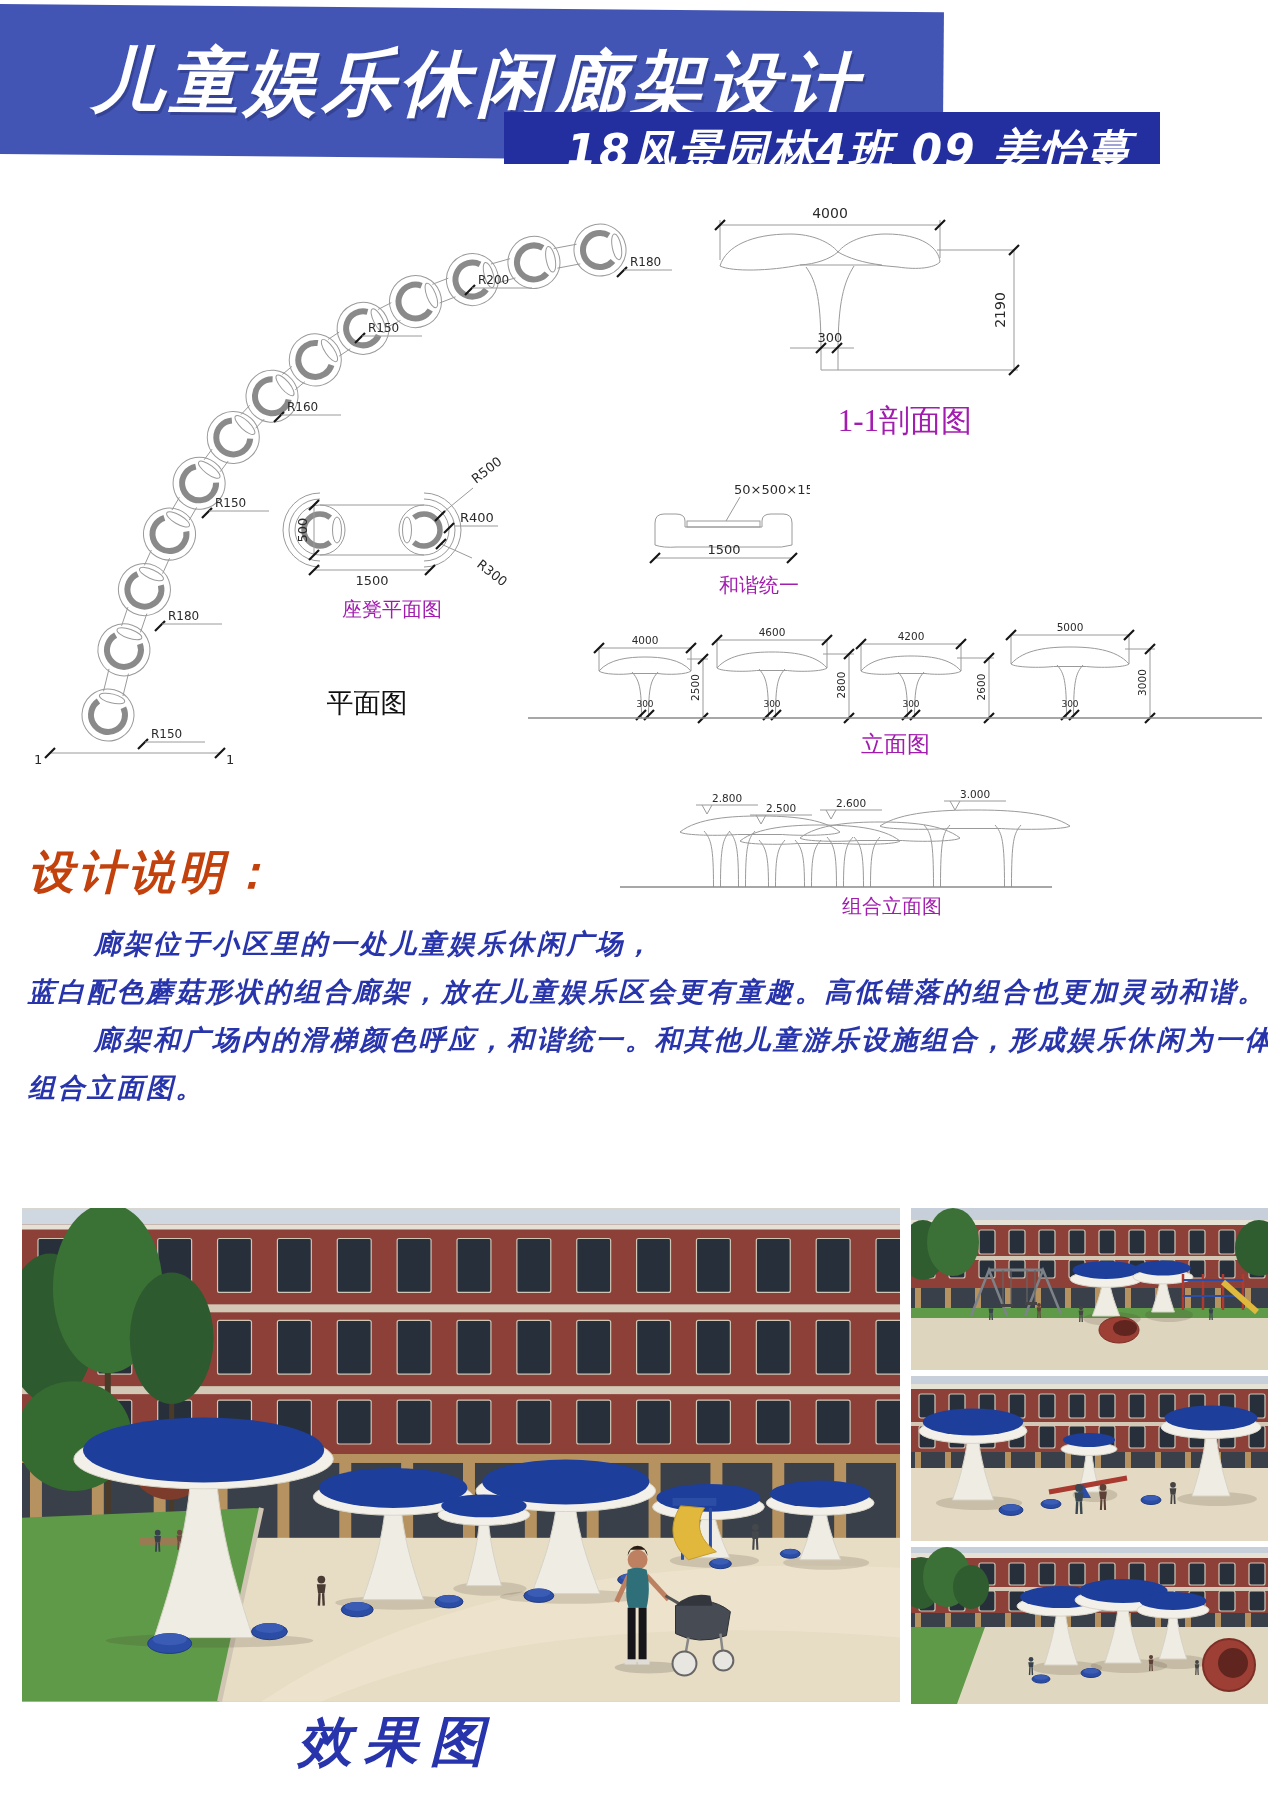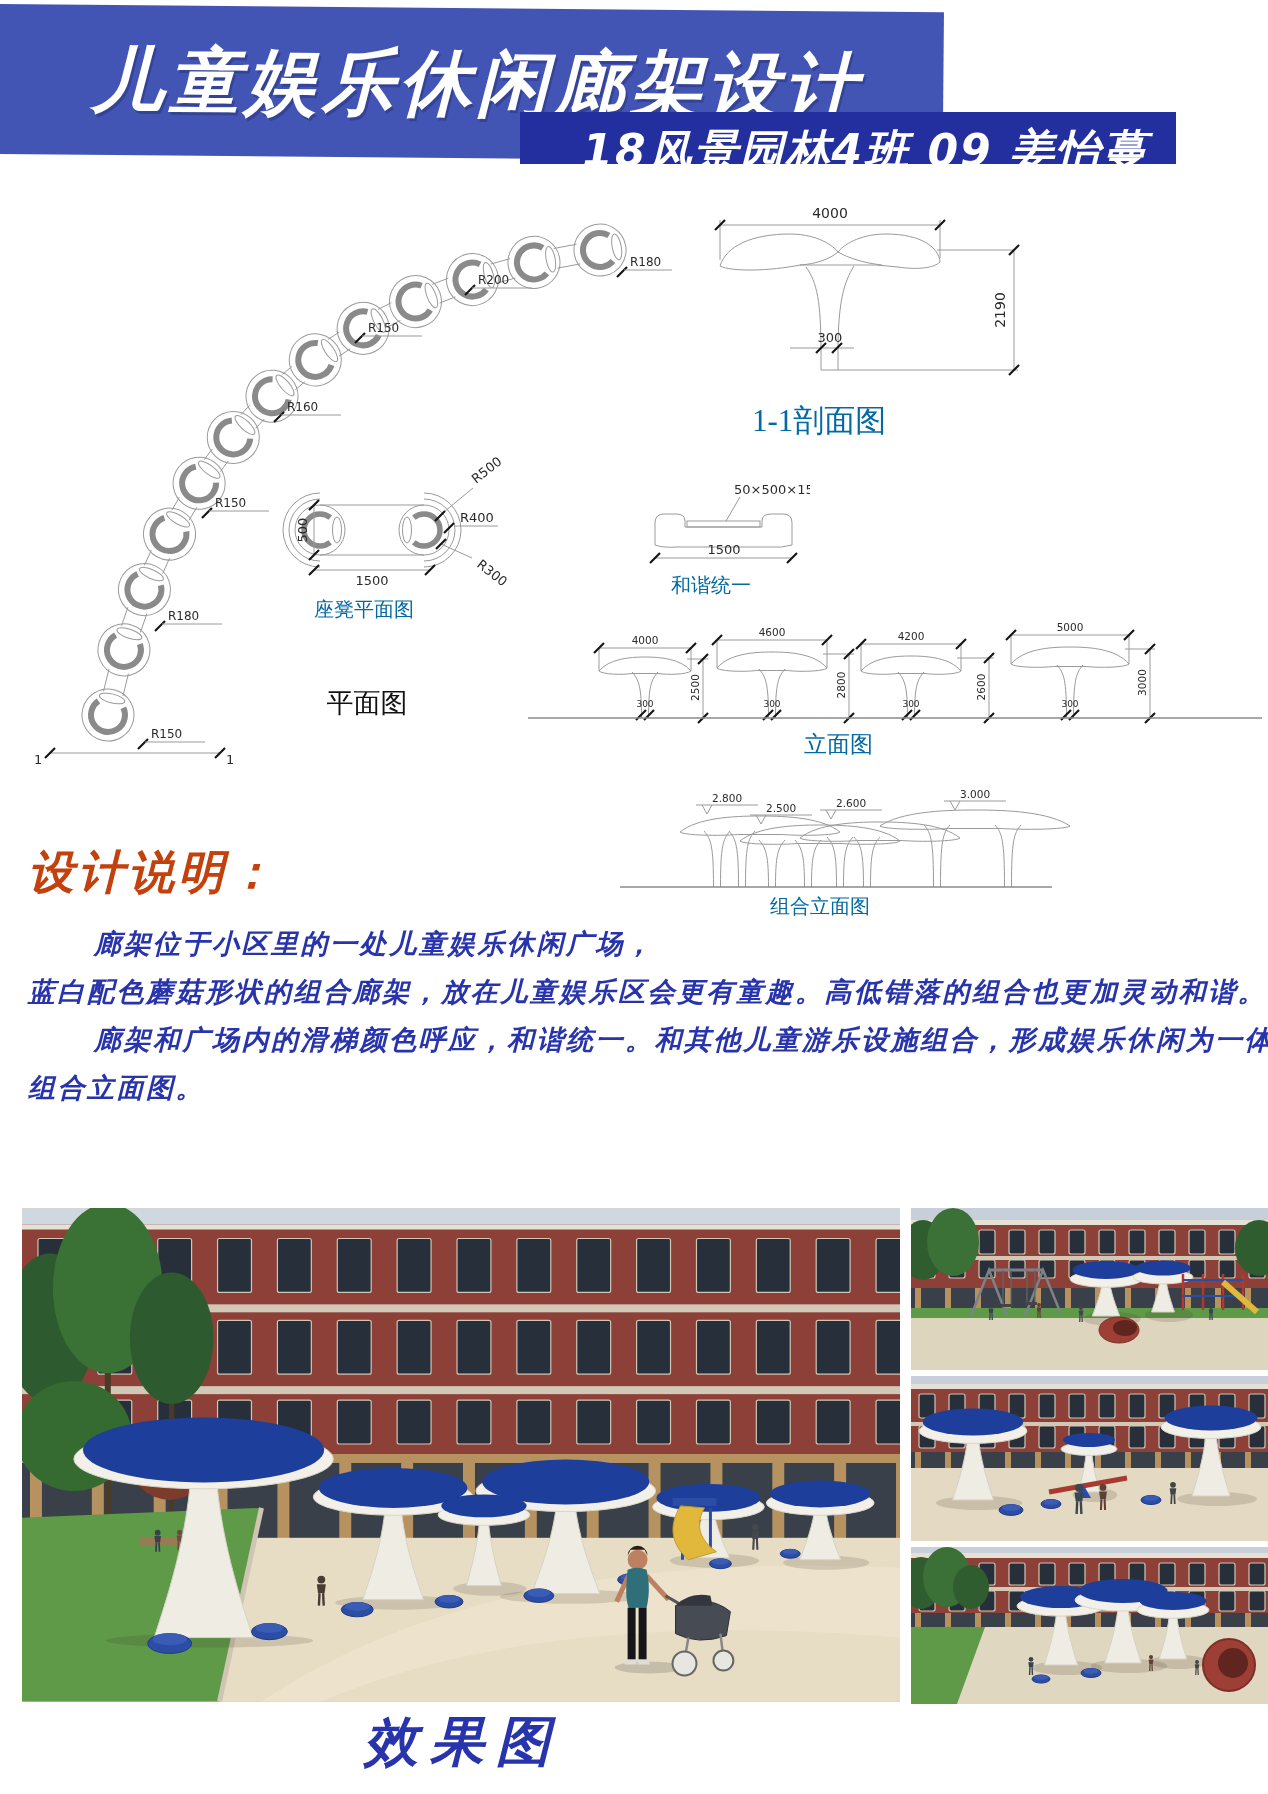--- a/index.html
+++ b/index.html
@@ -4,39 +4,39 @@
 <style>
 *{margin:0;padding:0;box-sizing:border-box}
 body{background:#9a9a9a}
 .page{position:relative;width:1268px;height:1794px;background:#ffffff;overflow:hidden;
       font-family:"DejaVu Sans","Liberation Sans",sans-serif}
 .abs{position:absolute}
 .banner-main{position:absolute;left:0;top:4px;width:944px;height:150px;background:#4355b4;
              transform:rotate(.5deg);transform-origin:0 0}
 .banner-title{position:absolute;left:92px;top:28px;font-size:72px;font-weight:bold;font-style:italic;
               color:#fff;letter-spacing:5px;white-space:nowrap;text-shadow:2px 3px 0 rgba(10,15,60,.25)}
-.banner-sub{position:absolute;left:520px;top:112px;width:656px;height:52px;background:#232f9e}
+.banner-sub{position:absolute;left:504px;top:112px;width:656px;height:52px;background:#232f9e}
 .banner-sub-text{position:absolute;right:28px;top:10px;font-size:44px;font-weight:bold;font-style:italic;
                  color:#fff;letter-spacing:2px;white-space:nowrap}
-.cad-label{position:absolute;font-family:"Liberation Serif","DejaVu Serif",serif;color:#0369a1;
-           text-align:left;white-space:nowrap}
+.cad-label{position:absolute;font-family:"Liberation Serif","DejaVu Serif",serif;color:#a21caf;
+           text-align:right;white-space:nowrap}
 .cad-thin{stroke:#9a9a9a;stroke-width:1;fill:none}
 .cad-mid{stroke:#8a8a8a;stroke-width:1.3;fill:none}
 .tick{stroke:#151515;stroke-width:2.2}
 text.dimtext{font-family:"DejaVu Sans","Liberation Sans",sans-serif;font-size:12px;fill:#2a2a2a}
 text.s9{font-size:9px}
 text.s10{font-size:10.5px}
 text.s13{font-size:13px}
 text.s14{font-size:14px}
 text.serif{font-family:"Liberation Serif","DejaVu Serif",serif;font-size:27px;fill:#111}
 .desc{position:absolute;color:#2834ab;font-weight:bold;font-style:italic;font-size:27px;
       letter-spacing:2.5px;white-space:nowrap}
 .desc-title{position:absolute;color:#c2410c;font-weight:bold;font-style:italic;font-size:46px;letter-spacing:4px}
 .caption{position:absolute;color:#2834ab;font-weight:bold;font-style:italic;font-size:54px;
-         letter-spacing:12px;text-align:center}
+         letter-spacing:12px;}
 .render{position:absolute;background:#ddd6c4}
 </style>
 </head>
 <body>
 
 <div class="page">
 
   <div class="banner-main">
     <div class="banner-title">儿童娱乐休闲廊架设计</div>
   </div>

